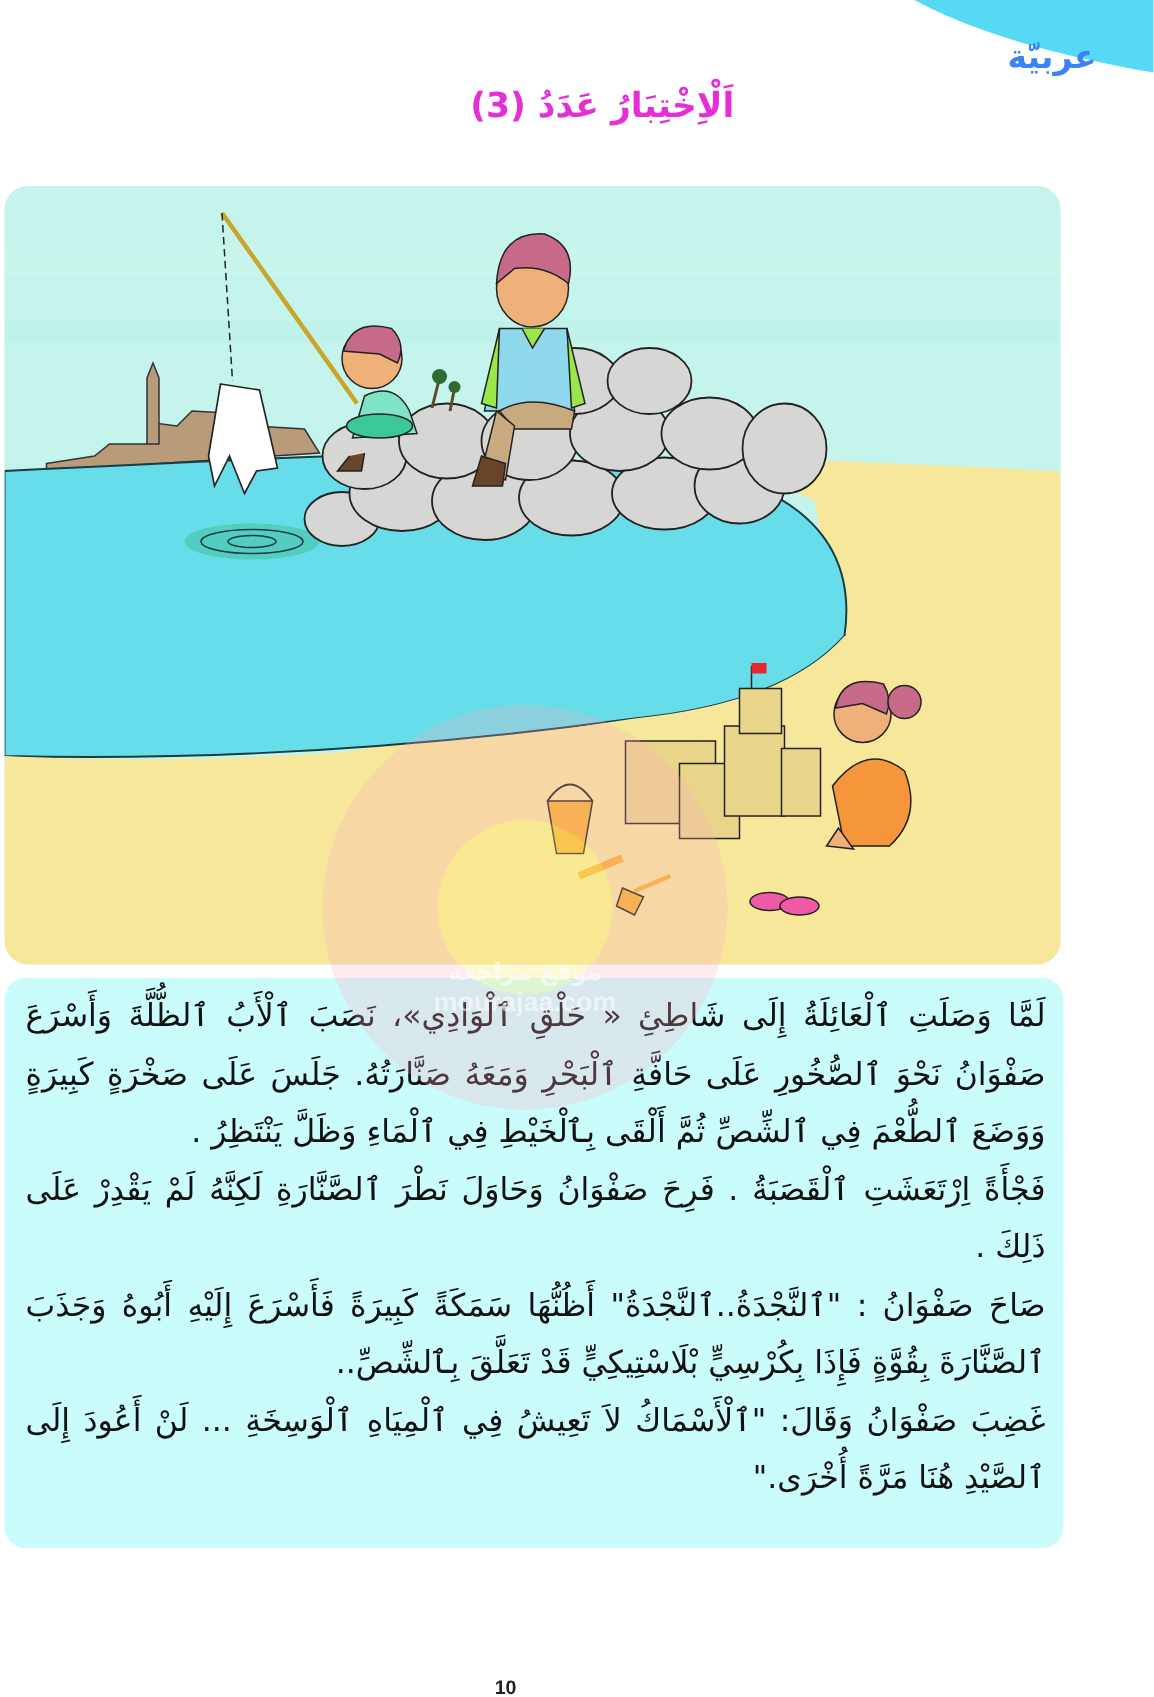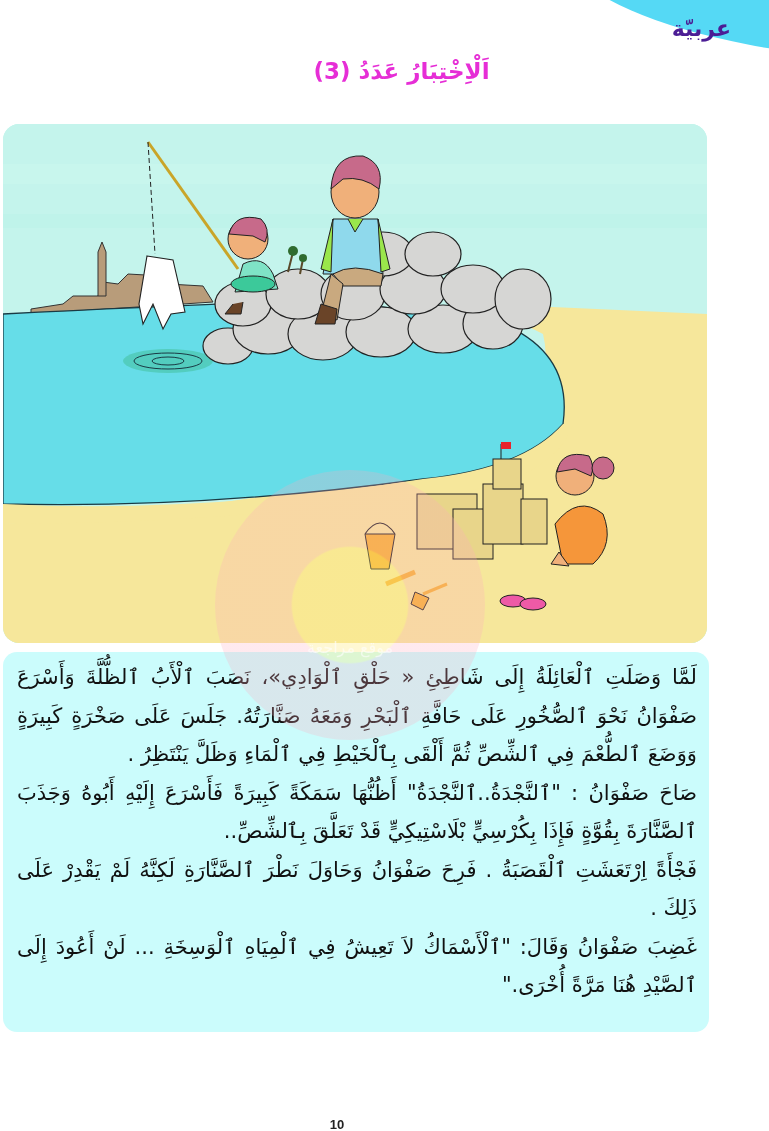--- a/index.html
+++ b/index.html
@@ -7,22 +7,22 @@
     width:769px; height:1131px; position:relative; overflow:hidden;
     background:#ffffff;
     font-family:"DejaVu Sans", sans-serif;
   }
   .subject-tab {
     position:absolute; left:560px; top:-140px; width:420px; height:205px;
     background:#55d9f5;
     border-radius:0 0 0 100% / 0 0 0 60%;
   }
   .subject-label {
-    position:absolute; right:38px; top:16px;
-    color:#4c1d95; font-size:22px; font-weight:bold;
+    position:absolute; right:38px; top:26px;
+    color:#3b82f6; font-size:22px; font-weight:bold;
     direction:rtl;
   }
   .page-title {
     position:absolute; left:0; width:769px; top:58px; text-align:center;
     color:#e62ed6; font-size:23px; font-weight:bold; direction:rtl;
     padding-left:34px; box-sizing:border-box;
   }
   .illustration {
     position:absolute; left:3px; top:124px; width:704px; height:519px;
     border-radius:16px; overflow:hidden; background:#c4f4ec;
@@ -46,21 +46,21 @@
     font-family:"Liberation Sans", sans-serif;
   }
   .watermark {
     position:absolute; left:215px; top:470px; width:270px; height:270px;
     border-radius:50%;
     background:radial-gradient(circle, rgba(255,235,130,0.35) 0 30%, rgba(255,170,190,0.25) 31% 100%);
     pointer-events:none;
   }
   .watermark-text {
     position:absolute; left:0; width:270px; top:168px; text-align:center;
-    color:rgba(255,255,255,0.6); font-size:16px; font-weight:normal;
+    color:rgba(255,255,255,0.6); font-size:16px; font-weight:bold;
     font-family:"DejaVu Sans", sans-serif;
   }
   .watermark-text2 {
     position:absolute; left:0; width:270px; top:188px; text-align:center;
     color:rgba(255,255,255,0.55); font-size:18px; font-weight:bold;
     font-family:"Liberation Sans", sans-serif;
   }
 </style>
 </head>
 <body>
@@ -153,23 +153,24 @@
     <circle cx="600" cy="344" r="11" fill="#c76a8a" stroke="#222" stroke-width="1"></circle>
 
     <ellipse cx="510" cy="477" rx="13" ry="6" fill="#ee5aa6" stroke="#222" stroke-width="1"></ellipse>
     <ellipse cx="530" cy="480" rx="13" ry="6" fill="#ee5aa6" stroke="#222" stroke-width="1"></ellipse>
   </svg>
 </div>
 
 <div class="text-panel">
   <div class="passage">
     <p>لَمَّا وَصَلَتِ ٱلْعَائِلَةُ إِلَى شَاطِئِ « حَلْقِ ٱلْوَادِي»، نَصَبَ ٱلْأَبُ ٱلظُّلَّةَ وَأَسْرَعَ صَفْوَانُ نَحْوَ ٱلصُّخُورِ عَلَى حَافَّةِ ٱلْبَحْرِ وَمَعَهُ صَنَّارَتُهُ. جَلَسَ عَلَى صَخْرَةٍ كَبِيرَةٍ وَوَضَعَ ٱلطُّعْمَ فِي ٱلشِّصِّ ثُمَّ أَلْقَى بِٱلْخَيْطِ فِي ٱلْمَاءِ وَظَلَّ يَنْتَظِرُ .</p>
+    <p>فَجْأَةً اِرْتَعَشَتِ ٱلْقَصَبَةُ . فَرِحَ صَفْوَانُ وَحَاوَلَ نَطْرَ ٱلصَّنَّارَةِ لَكِنَّهُ لَمْ يَقْدِرْ عَلَى ذَلِكَ .</p>
     <p>صَاحَ صَفْوَانُ : "ٱلنَّجْدَةُ..ٱلنَّجْدَةُ" أَظُنُّهَا سَمَكَةً كَبِيرَةً فَأَسْرَعَ إِلَيْهِ أَبُوهُ وَجَذَبَ ٱلصَّنَّارَةَ بِقُوَّةٍ فَإِذَا بِكُرْسِيٍّ بْلَاسْتِيكِيٍّ قَدْ تَعَلَّقَ بِٱلشِّصِّ..</p>
-    <p>فَجْأَةً اِرْتَعَشَتِ ٱلْقَصَبَةُ . فَرِحَ صَفْوَانُ وَحَاوَلَ نَطْرَ ٱلصَّنَّارَةِ لَكِنَّهُ لَمْ يَقْدِرْ عَلَى ذَلِكَ .</p>
     <p>غَضِبَ صَفْوَانُ وَقَالَ: "ٱلْأَسْمَاكُ لاَ تَعِيشُ فِي ٱلْمِيَاهِ ٱلْوَسِخَةِ ... لَنْ أَعُودَ إِلَى ٱلصَّيْدِ هُنَا مَرَّةً أُخْرَى."</p>
   </div>
 </div>
 
 <div class="watermark">
   <div class="watermark-text">موقع مراجعة</div>
+  <div class="watermark-text2">mourajaa.com</div>
 </div>
 
 <div class="page-number">10</div>
 
 </body></html>

